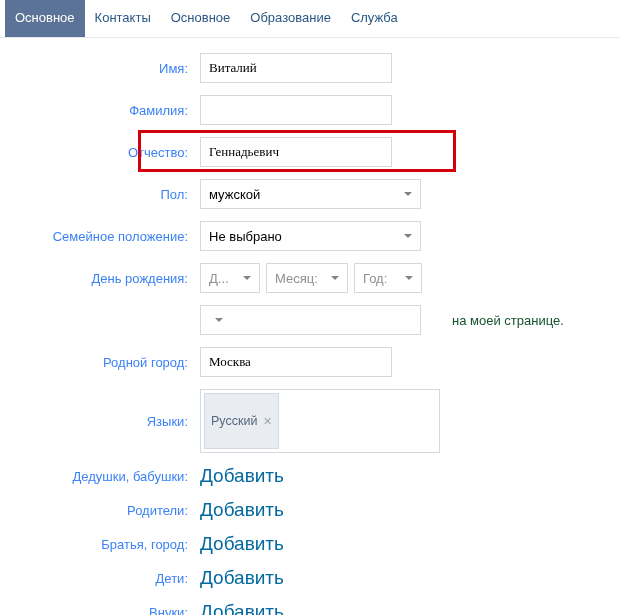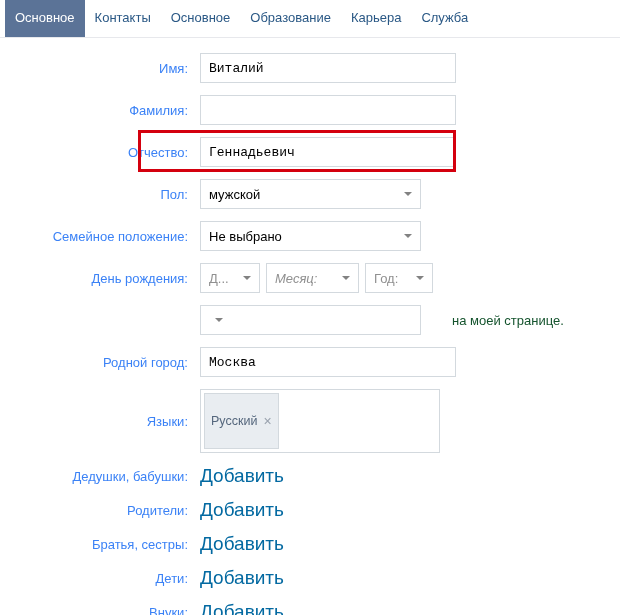--- a/index.html
+++ b/index.html
@@ -42,26 +42,26 @@
     padding-right: 12px;
     font-size: 13px;
   }
   .field {
     display: flex;
     align-items: center;
     gap: 6px;
     flex: 1;
   }
   .text-input {
-    width: 256px;
+    width: 192px;
     height: 30px;
     border: 1px solid #d3d9de;
     padding: 5px 8px;
     font-size: 13px;
-    font-family: Liberation Mono, monospace;
+    font-family: Liberation Serif, serif;
     background: #fff;
     color: #000;
   }
   .select {
     height: 30px;
     border: 1px solid #d3d9de;
     background: #fff;
     display: flex;
     align-items: center;
     justify-content: space-between;
@@ -72,21 +72,21 @@
   }
   .select.w240 { width: 221px; }
   .select .caret {
     width: 0; height: 0;
     border-left: 4px solid transparent;
     border-right: 4px solid transparent;
     border-top: 4px solid #828282;
     margin-left: 6px;
   }
   .select.small { width: 60px; }
-  .select.med { width: 93px; font-style: italic; }
+  .select.med { width: 82px; }
   .select.sm2 { width: 68px; }
   .muted { color: #909090; }
   .after-text {
     color: #14532d;
     font-size: 13px;
     margin-left: 25px;
   }
   .tag-box {
     width: 240px;
     min-height: 32px;
@@ -145,21 +145,20 @@
   }
 </style>
 </head>
 <body>
 
 <div class="tabs" id="tabs-container">
     <div class="tab active">Основное</div>
     <div class="tab">Контакты</div>
     <div class="tab">Основное</div>
     <div class="tab">Образование</div>
-    <div class="tab">Карьера</div>
     <div class="tab">Служба</div>
   </div>
 
 <div class="form-area">
 
   <div class="row">
     <div class="label">Имя:</div>
     <div class="field">
       <input class="text-input" type="text" value="Виталий" style="">
     </div>
@@ -255,21 +254,21 @@
   </div>
 
   <div class="row">
     <div class="label">Родители:</div>
     <div class="field">
       <span class="add-link">Добавить</span>
     </div>
   </div>
 
   <div class="row">
-    <div class="label">Братья, сестры:</div>
+    <div class="label">Братья, город:</div>
     <div class="field">
       <span class="add-link">Добавить</span>
     </div>
   </div>
 
   <div class="row">
     <div class="label">Дети:</div>
     <div class="field">
       <span class="add-link">Добавить</span>
     </div>

